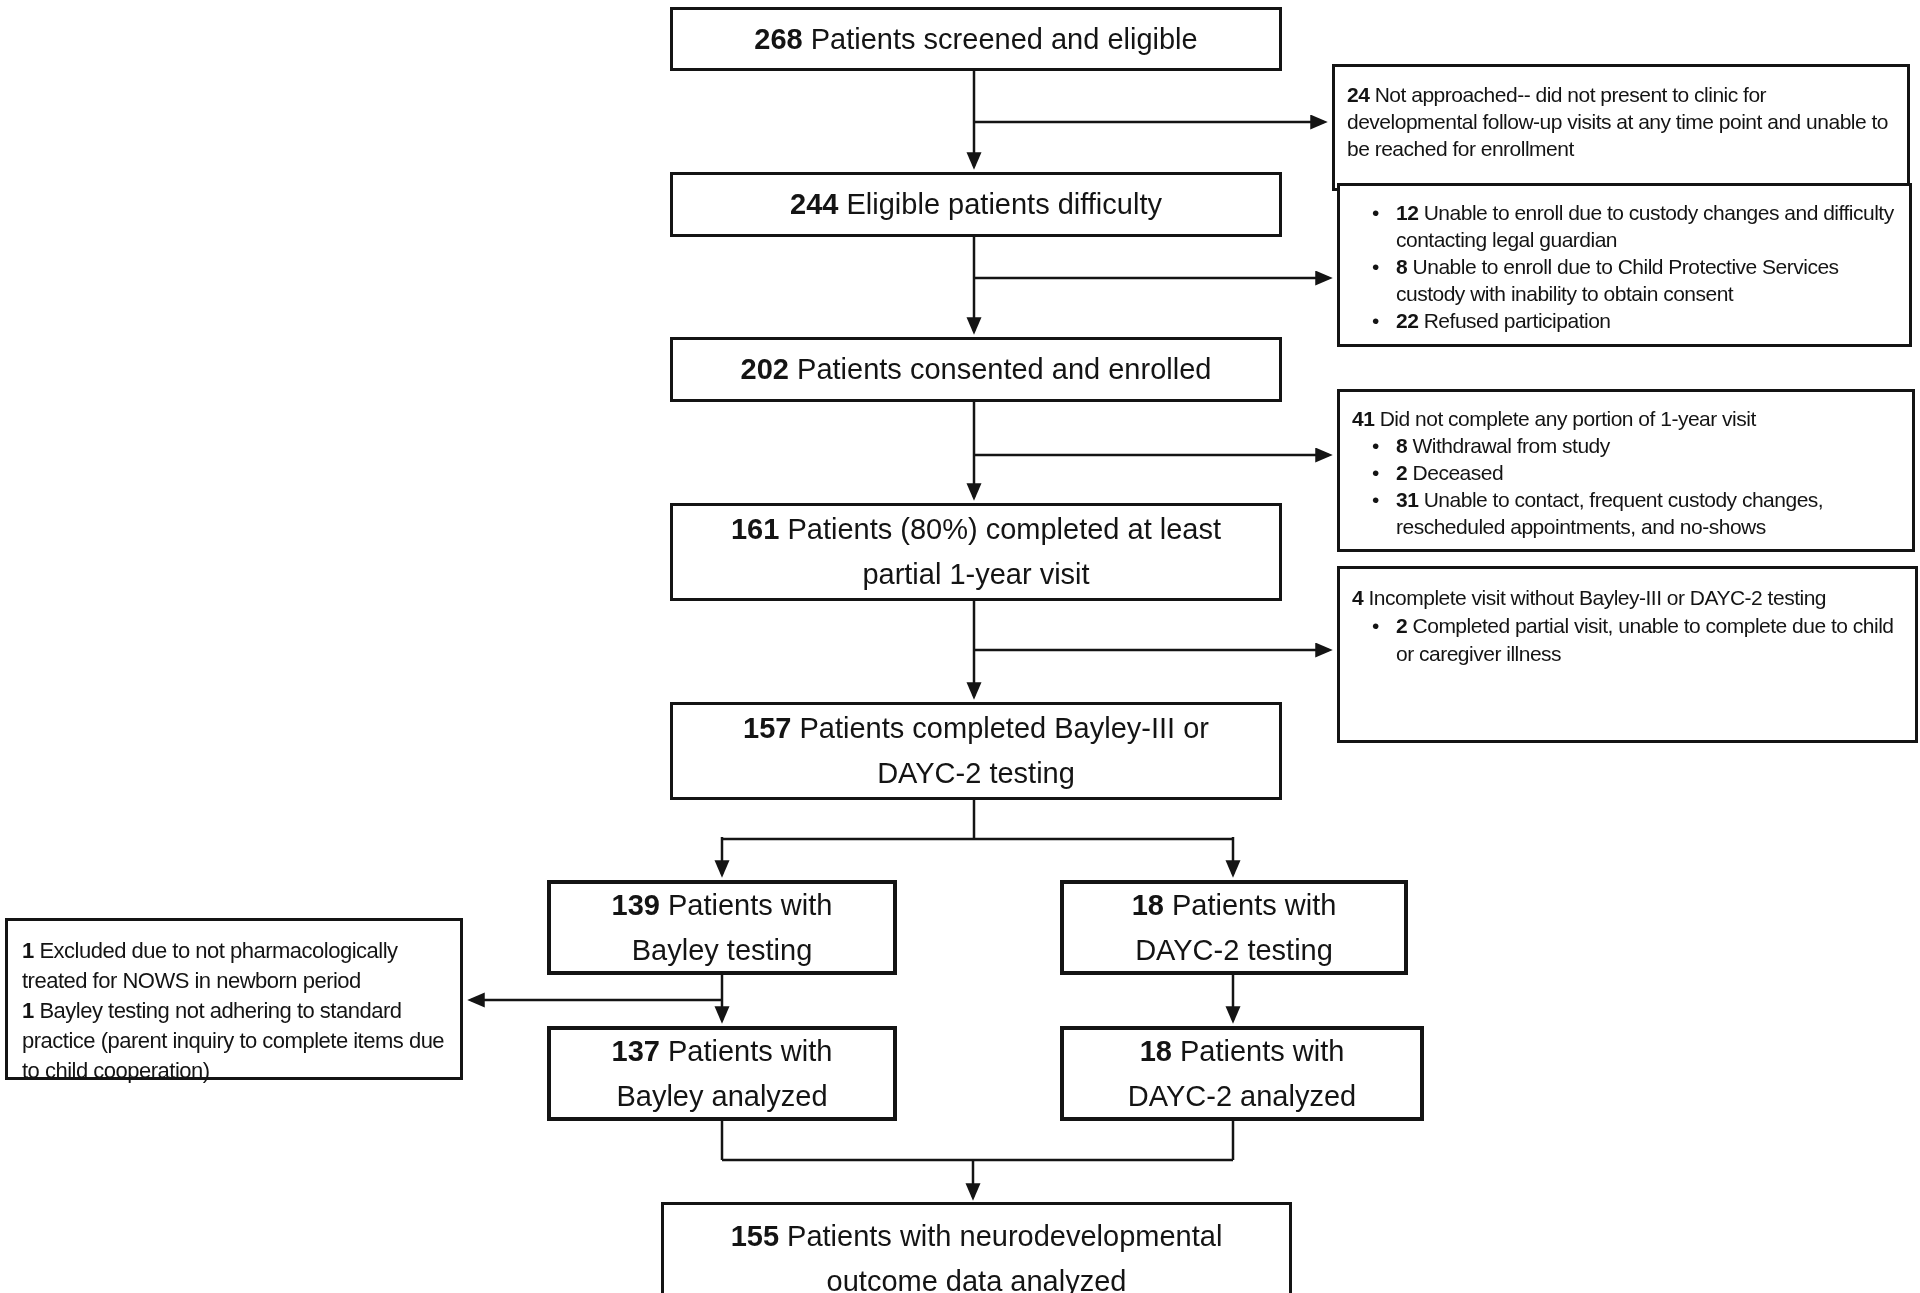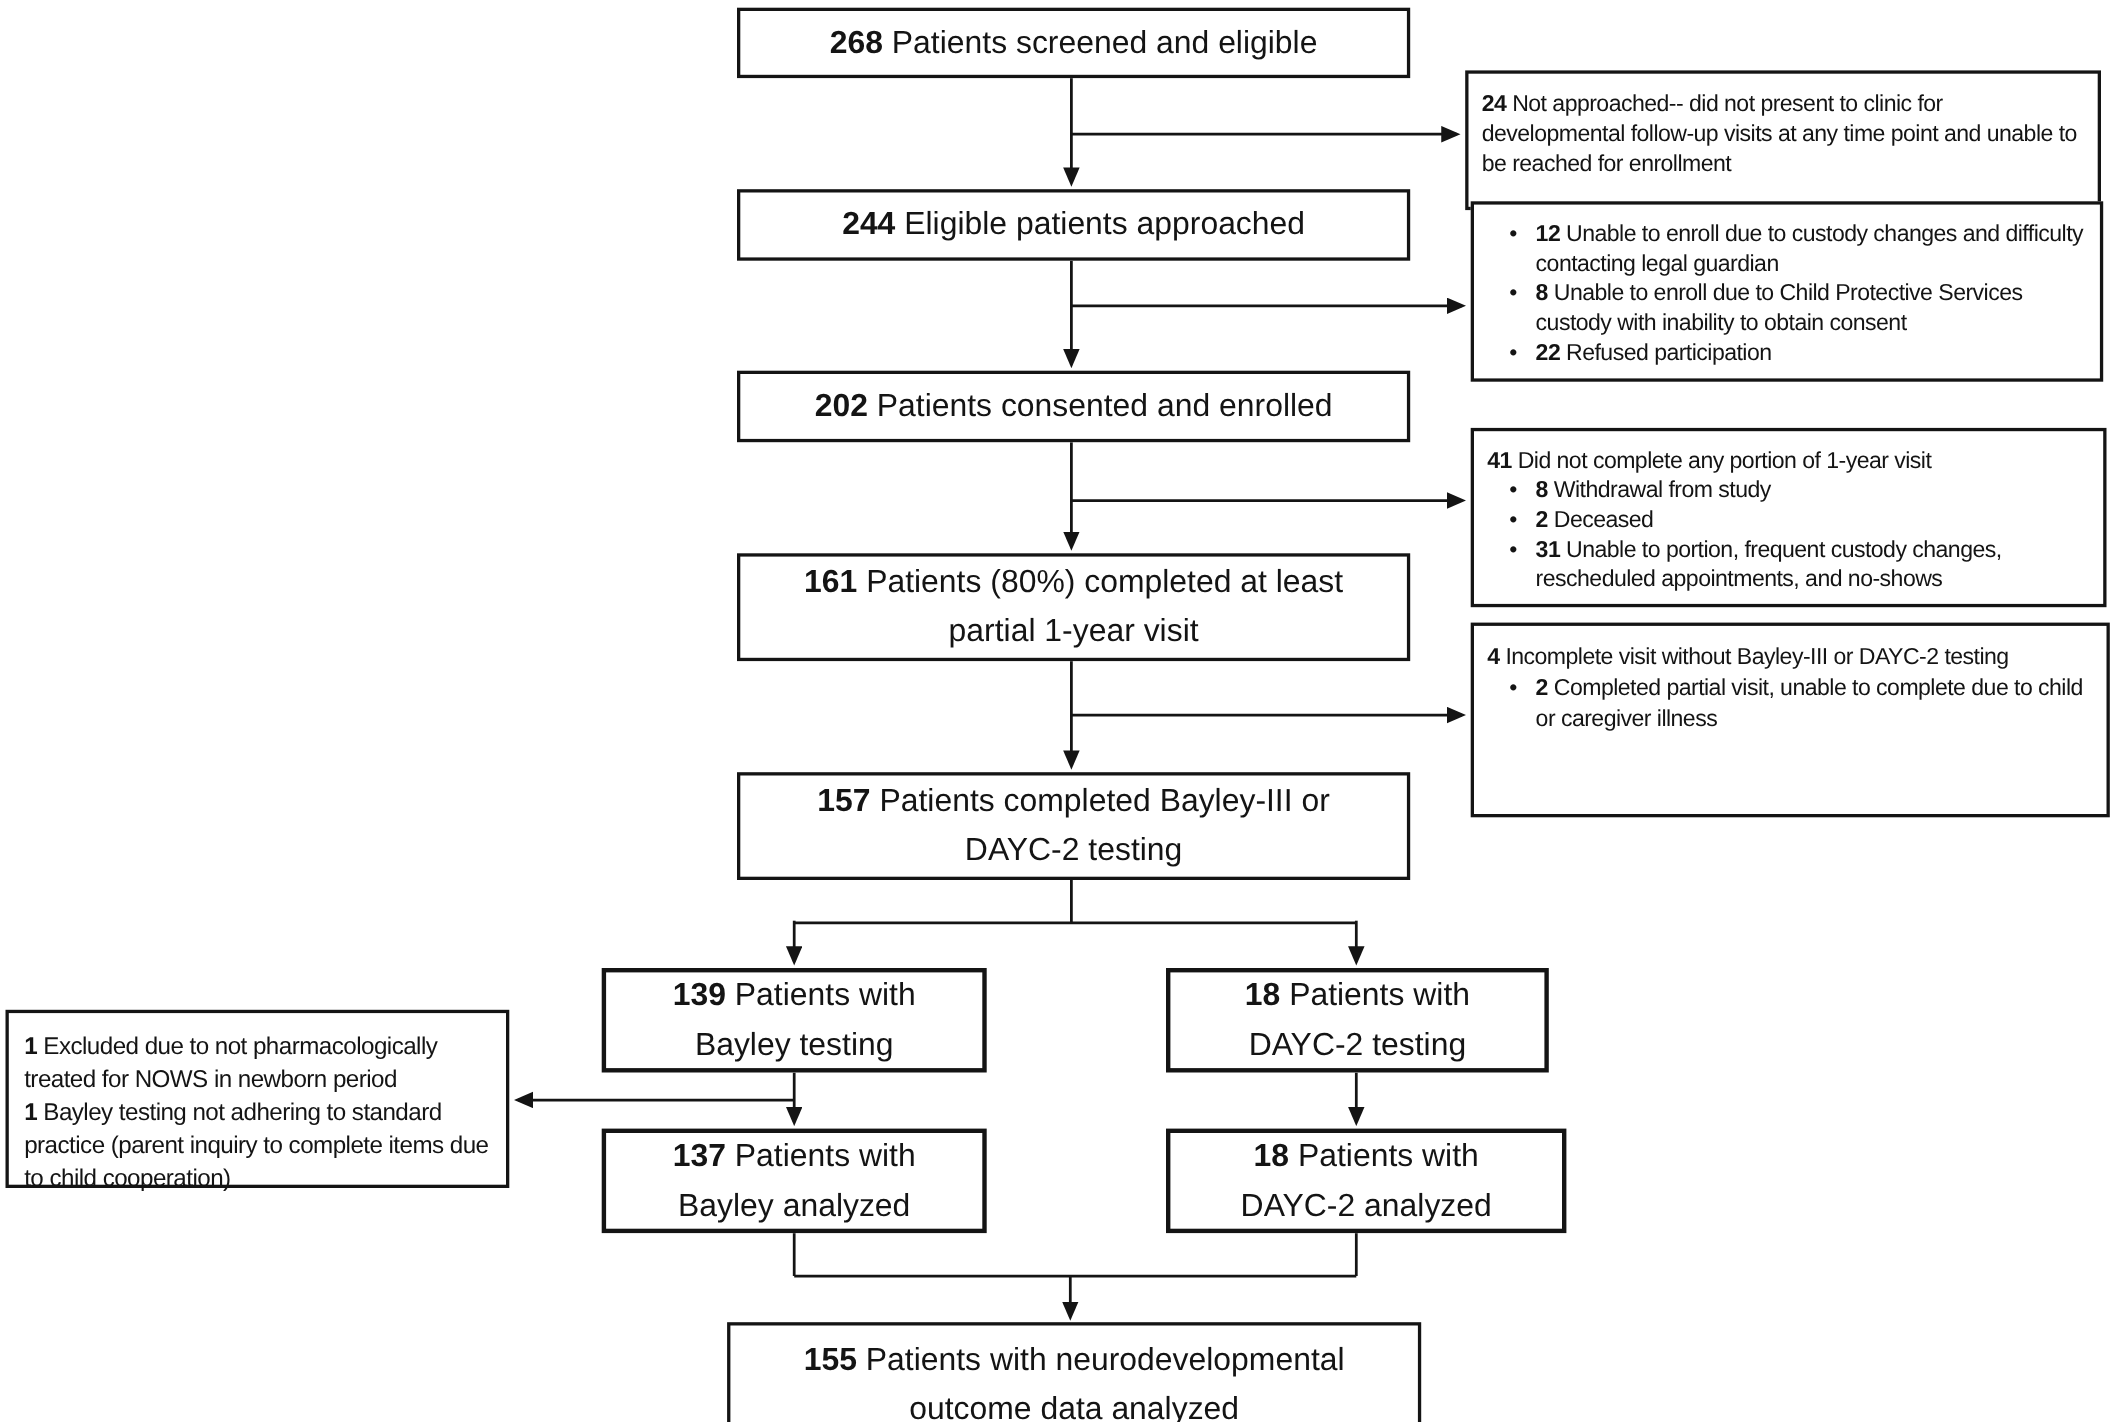--- a/index.html
+++ b/index.html
@@ -61,21 +61,21 @@
       <line x1="722" y1="1160" x2="1233" y2="1160"></line>
       <line x1="973" y1="1160" x2="973" y2="1197" marker-end="url(#ah)"></line>
     </g>
   </svg>
 
   <div class="box main" style="left:670px;top:7px;width:612px;height:64px">
     <p><b>268</b> <span>Patients screened and eligible</span></p>
   </div>
 
   <div class="box main" style="left:670px;top:172px;width:612px;height:65px">
-    <p><b>244</b> <span>Eligible patients approached</span></p>
+    <p><b>244</b> <span>Eligible patients difficulty</span></p>
   </div>
 
   <div class="box main" style="left:670px;top:337px;width:612px;height:65px">
     <p><b>202</b> <span>Patients consented and enrolled</span></p>
   </div>
 
   <div class="box main" style="left:670px;top:503px;width:612px;height:98px">
     <p><b>161</b> <span>Patients (80%) completed at least partial 1-year visit</span></p>
   </div>
 
@@ -113,21 +113,21 @@
       <li><b>8</b> <span>Unable to enroll due to Child Protective Services custody with inability to obtain consent</span></li>
       <li><b>22</b> <span>Refused participation</span></li>
     </ul>
   </div>
 
   <div class="box side" style="left:1337px;top:389px;width:578px;height:163px">
     <p><b>41</b> <span>Did not complete any portion of 1-year visit</span></p>
     <ul class="bullets">
       <li><b>8</b> <span>Withdrawal from study</span></li>
       <li><b>2</b> <span>Deceased</span></li>
-      <li><b>31</b> <span>Unable to portion, frequent custody changes, rescheduled appointments, and no-shows</span></li>
+      <li><b>31</b> <span>Unable to contact, frequent custody changes, rescheduled appointments, and no-shows</span></li>
     </ul>
   </div>
 
   <div class="box side side-4" style="left:1337px;top:566px;width:581px;height:177px">
     <p><b>4</b> <span>Incomplete visit without Bayley-III or DAYC-2 testing</span></p>
     <ul class="bullets">
       <li><b>2</b> <span>Completed partial visit, unable to complete due to child or caregiver illness</span></li>
     </ul>
   </div>
 

